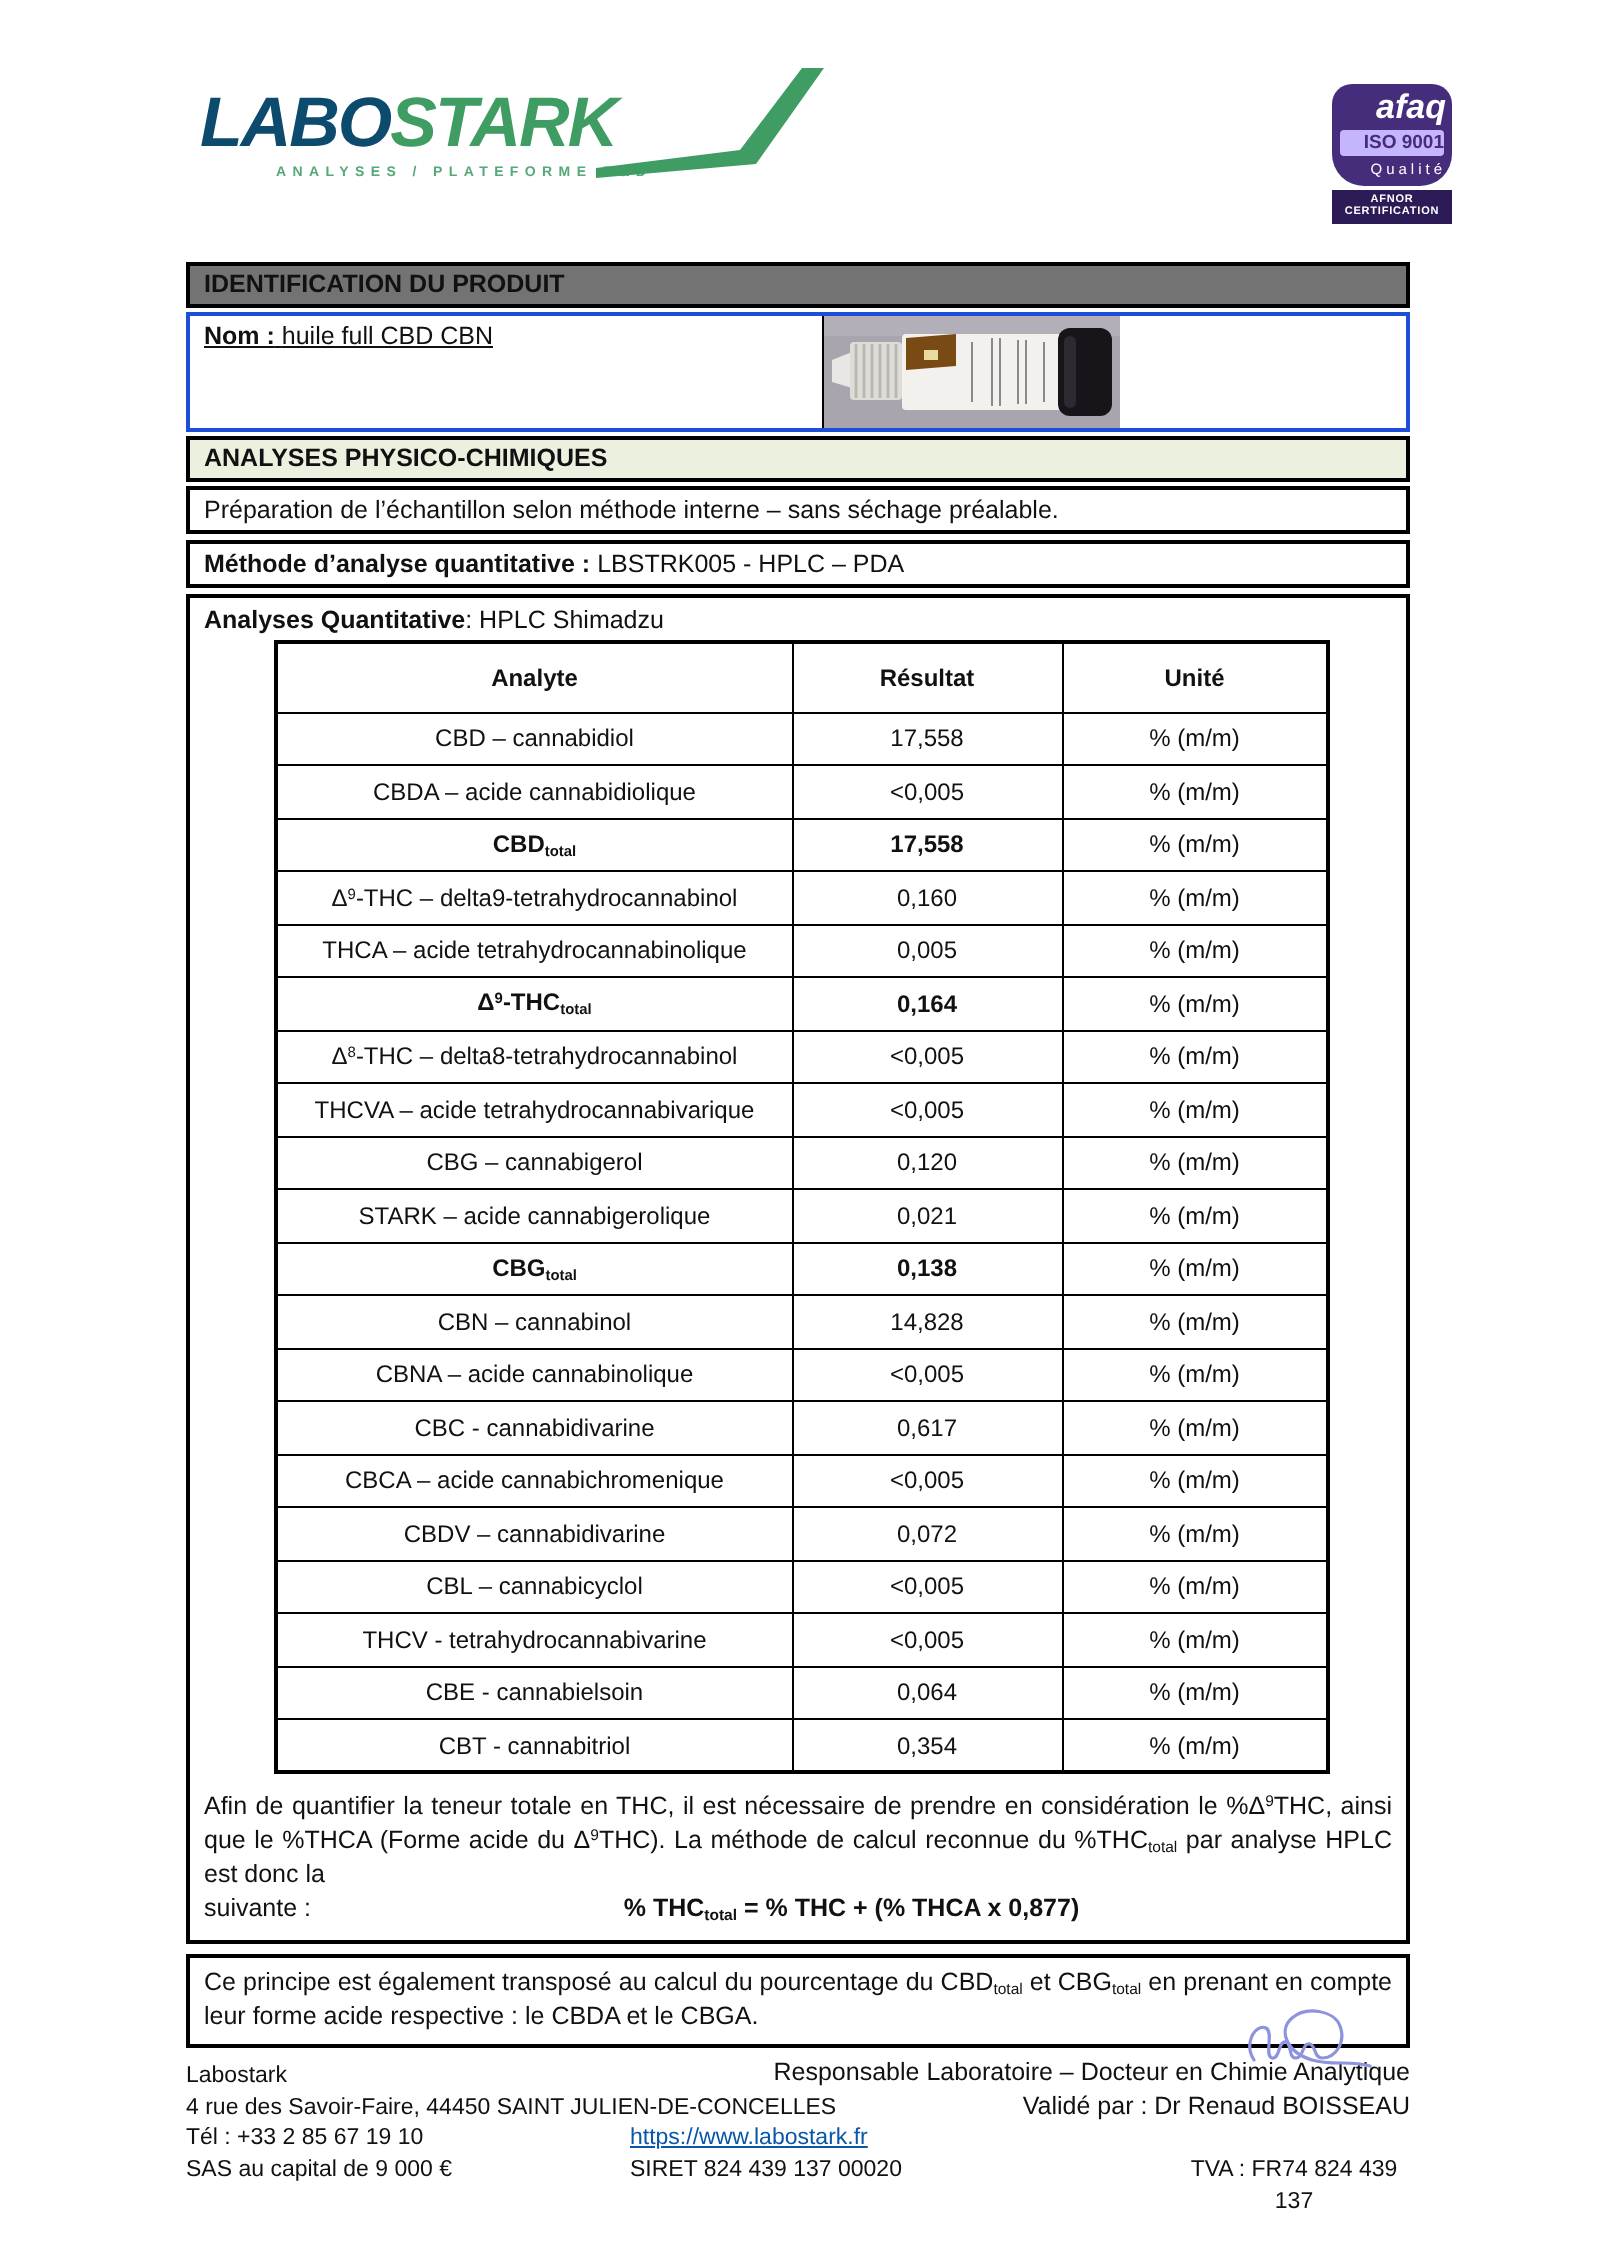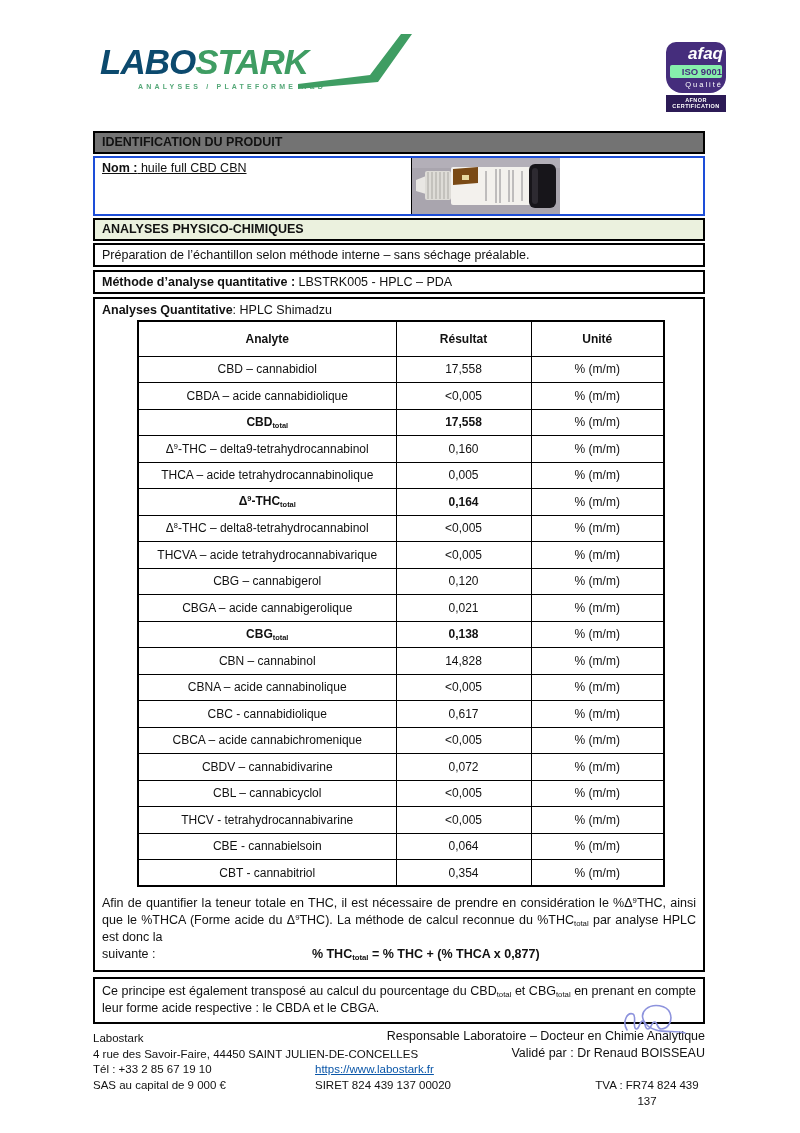--- a/index.html
+++ b/index.html
@@ -15,21 +15,21 @@
   .brand { position:absolute; left:100px; top:44px; }
   .brand-text { font-style:italic; font-weight:bold; font-size:35px; letter-spacing:-1px; line-height:1; position:relative; }
   .brand-labo { color:#0c4a6e;margin-top:44px; }
   .brand-stark { color:#3f9d63; }
   .brand-swoosh { position:absolute; left:198px; top:-12px; }
   .brand-tagline { font-size:7px; letter-spacing:3.2px; color:#55a878; margin:4px 0 0 38px; font-weight:bold; }
 
   .afaq { position:absolute; left:666px; top:42px; width:60px; }
   .afaq-shield { background:#452d7c; border-radius:10px 10px 16px 16px; padding:3px 3px 4px; text-align:right; }
   .afaq-name { color:#fff; font-weight:bold; font-style:italic; font-size:17px; line-height:1.1; }
-  .afaq-iso { background:#86efac; color:#452d7c; font-weight:bold; font-size:9.5px; border-radius:2px; margin:1px 1px 2px; padding:1px 0; }
+  .afaq-iso { background:#c4b5fd; color:#452d7c; font-weight:bold; font-size:9.5px; border-radius:2px; margin:1px 1px 2px; padding:1px 0; }
   .afaq-quality { color:#fff; font-size:7.5px; letter-spacing:2px; }
   .afaq-bar { background:#2c1b56; color:#fff; font-size:5.5px; font-weight:bold; text-align:center; letter-spacing:.4px; padding:2.5px 0; margin-top:2px; }
 
   
   .doc { position:absolute; left:93px; top:131px; width:612px; }
 
   .sec-header { border:2px solid #000; font-weight:bold; font-size:12.5px; padding:2px 7px 3px; margin-bottom:2px; }
   .sec-header.blue { background:#737373; }
   .sec-header.green { background:#ebf1de; }
 
@@ -203,41 +203,41 @@
               <td class="c-analyte b">THCVA – acide tetrahydrocannabivarique</td>
               <td class="c-result b">&lt;0,005</td>
               <td class="c-unit">% (m/m)</td>
             </tr>
             <tr>
               <td class="c-analyte b">CBG – cannabigerol</td>
               <td class="c-result b">0,120</td>
               <td class="c-unit">% (m/m)</td>
             </tr>
             <tr>
-              <td class="c-analyte b">CBGA – acide cannabigerolique</td>
+              <td class="c-analyte b">STARK – acide cannabigerolique</td>
               <td class="c-result b">0,021</td>
               <td class="c-unit">% (m/m)</td>
             </tr>
             <tr class="bold">
               <td class="c-analyte b">CBG<sub>total</sub></td>
               <td class="c-result b">0,138</td>
               <td class="c-unit">% (m/m)</td>
             </tr>
             <tr>
               <td class="c-analyte b">CBN – cannabinol</td>
               <td class="c-result b">14,828</td>
               <td class="c-unit">% (m/m)</td>
             </tr>
             <tr>
               <td class="c-analyte b">CBNA – acide cannabinolique</td>
               <td class="c-result b">&lt;0,005</td>
               <td class="c-unit">% (m/m)</td>
             </tr>
             <tr>
-              <td class="c-analyte b">CBC - cannabidiolique</td>
+              <td class="c-analyte b">CBC - cannabidivarine</td>
               <td class="c-result b">0,617</td>
               <td class="c-unit">% (m/m)</td>
             </tr>
             <tr>
               <td class="c-analyte b">CBCA – acide cannabichromenique</td>
               <td class="c-result b">&lt;0,005</td>
               <td class="c-unit">% (m/m)</td>
             </tr>
             <tr>
               <td class="c-analyte b">CBDV – cannabidivarine</td>

